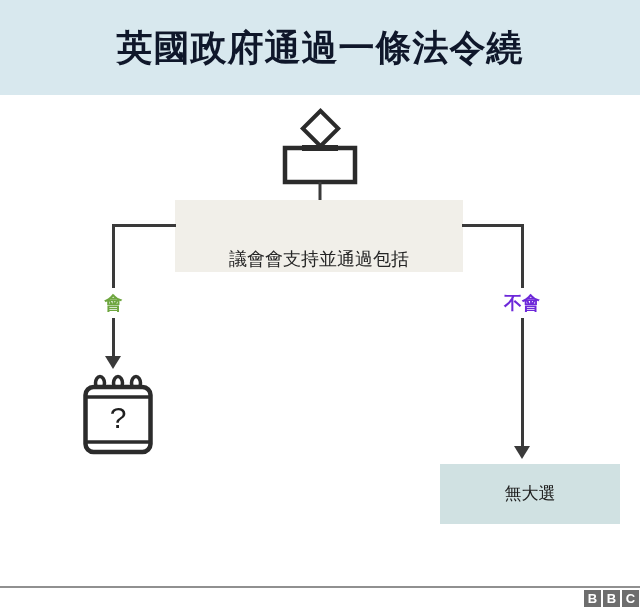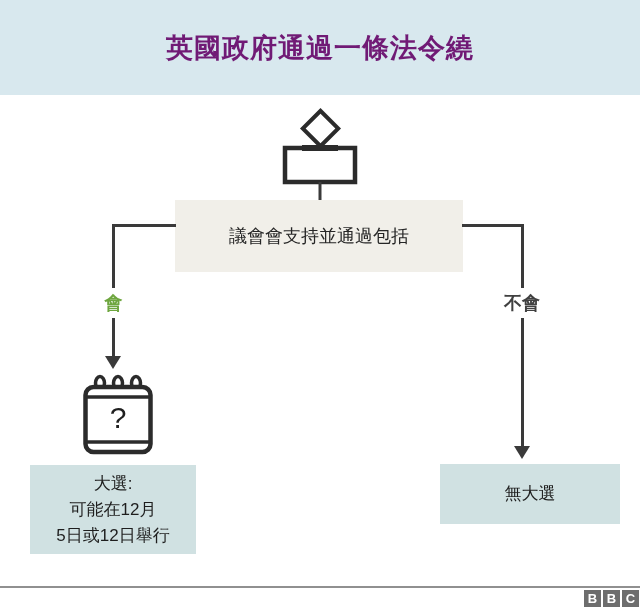--- a/index.html
+++ b/index.html
@@ -8,45 +8,45 @@
     font-family:"Liberation Sans",sans-serif;overflow:hidden;
     -webkit-font-smoothing:antialiased;
   }
   
   .header{
     position:absolute;left:0;top:0;width:640px;height:95px;
     background:#d8e8ee;display:flex;flex-direction:column;
     align-items:center;justify-content:center;
   }
   .header .title-line{
-    font-size:27px;font-weight:bold;color:#701a75;line-height:34px;
+    font-size:36px;font-weight:bold;color:#0f172a;line-height:34px;
     letter-spacing:1px;
   }
   
   .h-line,.v-line{position:absolute;background:#3a3a3a;}
   .h-line{height:3px;}
   .v-line{width:3px;}
   .arrow-head{
     position:absolute;width:0;height:0;
     border-left:8px solid transparent;border-right:8px solid transparent;
     border-top:13px solid #3a3a3a;
   }
   
   .question-box{
     position:absolute;left:175px;top:200px;width:288px;height:72px;
     background:#f1efe9;display:flex;flex-direction:column;
-    align-items:center;justify-content:center;
+    align-items:center;justify-content:flex-end;
   }
   .question-box .q-line{font-size:18px;color:#262626;line-height:26px;}
   
   .branch-label{
     position:absolute;font-size:18px;font-weight:bold;text-align:center;
   }
   .branch-label.yes{left:88px;top:291px;width:51px;color:#6ea63f;}
-  .branch-label.no{left:496px;top:291px;width:52px;color:#404040;}
+  .branch-label.no{left:496px;top:291px;width:52px;color:#6d28d9;}
   
   .result-box{
     position:absolute;background:#d0e1e2;display:flex;flex-direction:column;
     align-items:center;justify-content:center;color:#1e1e1e;
   }
   .result-box.left{left:30px;top:465px;width:166px;height:89px;}
   .result-box.right{left:440px;top:464px;width:180px;height:60px;}
   .result-box .r-line{font-size:17px;line-height:26px;}
   
   .ballot-icon{position:absolute;left:278px;top:106px;}
@@ -93,25 +93,20 @@
   <svg class="calendar-icon" width="72" height="84" viewBox="0 0 72 84">
     <ellipse cx="18" cy="9" rx="4.5" ry="6.5" fill="none" stroke="#2b2b2b" stroke-width="3.5"></ellipse>
     <ellipse cx="36" cy="9" rx="4.5" ry="6.5" fill="none" stroke="#2b2b2b" stroke-width="3.5"></ellipse>
     <ellipse cx="54" cy="9" rx="4.5" ry="6.5" fill="none" stroke="#2b2b2b" stroke-width="3.5"></ellipse>
     <rect x="3.5" y="13" width="65" height="65" rx="8" fill="#ffffff" stroke="#2b2b2b" stroke-width="4.5"></rect>
     <line x1="4" y1="23" x2="68" y2="23" stroke="#2b2b2b" stroke-width="3.5"></line>
     <line x1="4" y1="68" x2="68" y2="68" stroke="#2b2b2b" stroke-width="3.5"></line>
     <text x="36" y="54" text-anchor="middle" font-size="30" fill="#1f1f1f" font-family="Liberation Sans, sans-serif">?</text>
   </svg>
 
-  <div class="result-box left">
-    <div class="r-line">大選:</div>
-    <div class="r-line">可能在12月</div>
-    <div class="r-line">5日或12日舉行</div>
-  </div>
 
   <div class="h-line" style="left:462px;top:224px;width:62px;"></div>
   <div class="v-line" style="left:521px;top:224px;height:64px;"></div>
   <div class="branch-label no">不會</div>
   <div class="v-line" style="left:521px;top:318px;height:130px;"></div>
   <div class="arrow-head" style="left:514px;top:446px;"></div>
 
   <div class="result-box right">
     <div class="r-line">無大選</div>
   </div>

